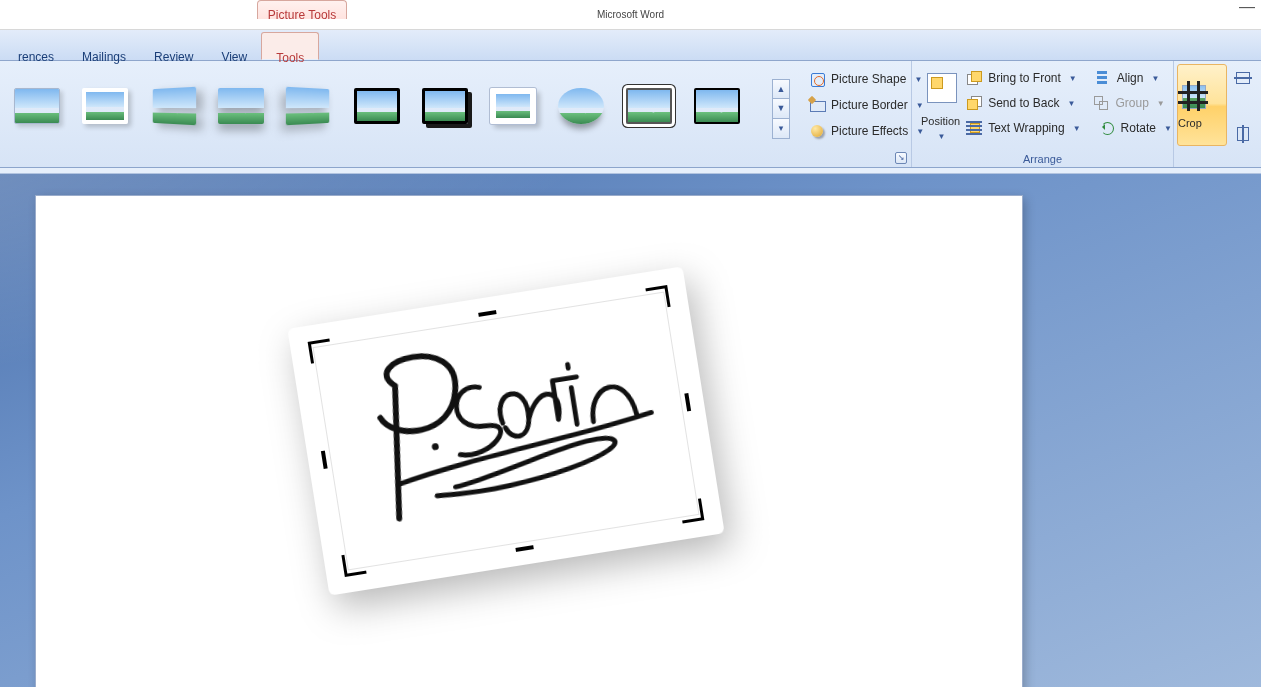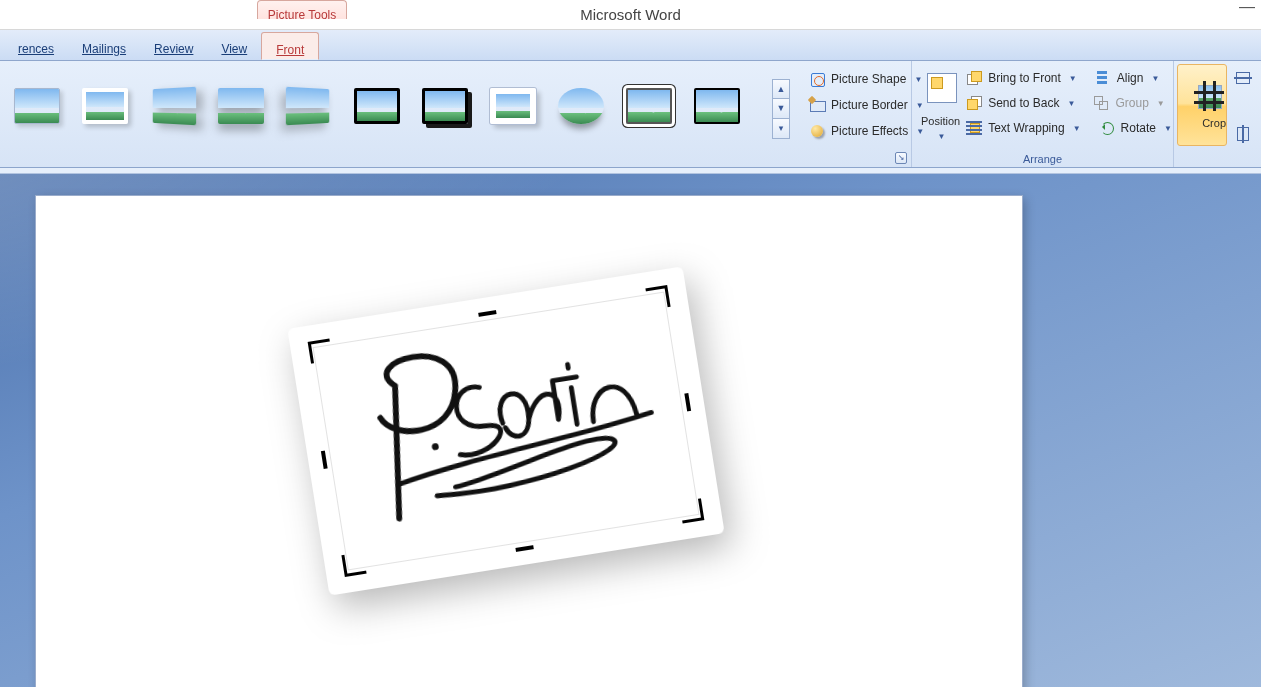--- a/index.html
+++ b/index.html
@@ -19,21 +19,21 @@
     position: relative;
     height: 30px;
     background: #fff;
     border-bottom: 1px solid #d8d8d8;
   }
   .titlebar .win-title {
     position: absolute;
     left: 0; right: 0; top: 0;
     text-align: center;
     line-height: 30px;
-    font-size: 15px;
+    font-size: 10px;
     color: #444;
   }
   .titlebar .picture-tools-tab {
     position: absolute;
     left: 257px;
     top: 0;
     height: 19px;
     width: 90px;
     background: linear-gradient(to bottom, #fff1ef, #ffe3df);
     border: 1px solid #d7a79e;
@@ -59,26 +59,25 @@
   
   .tabs-row {
     height: 31px;
     background: linear-gradient(to bottom, #e3ecfa 0%, #cbdcf4 100%);
     border-bottom: 1px solid #8fa6cc;
     display: flex;
     align-items: stretch;
     padding-left: 4px;
   }
   .tabs-row .tab {
-    padding: 4px 14px;
+    padding: 12px 14px;
     line-height: 30px;
     font-size: 12px;
     color: #1a3e78;
     cursor: pointer;
-    text-decoration: underline;
   }
   .tabs-row .tab.active {
     background: #fbece9;
     color: #b83a3a;
     border: 1px solid #d7a79e;
     border-bottom: 1px solid #e6effb;
     border-top-left-radius: 3px;
     border-top-right-radius: 3px;
     margin-top: 2px;
     line-height: 26px;
@@ -218,21 +217,21 @@
   .big-vert-btn .lbl{font-size:11px;color:#2b2b2b;text-align:center;line-height:13px;margin-top:8px;}
   .twocol{display:flex;flex-direction:column;gap:3px;padding-top:2px;}
   .twocol-row{display:flex;gap:8px;}
 
   
   .crop-group{ width:56px; padding:3px 3px 18px 3px; border-right:none; }
   .crop-wrap-outer{
     width:50px;height:82px;
     border:1px solid #e9b562;border-radius:3px;
     background:linear-gradient(to bottom,#fff1ca 0%,#ffe39a 48%,#ffd169 52%,#ffe39a 100%);
-    display:flex;flex-direction:column;align-items:flex-end;justify-content:center;gap:4px;cursor:pointer;
+    display:flex;flex-direction:column;align-items:flex-start;justify-content:center;gap:4px;cursor:pointer;
   }
   .ic-crop-big{width:32px;height:32px;position:relative;}
   .ic-crop-big::before{content:"";position:absolute;left:4px;top:4px;width:22px;height:22px;background:linear-gradient(to bottom,#8cc0ef,#cfe7fb 55%,#5aa565 55%,#3a8a52);border:1px solid #98a8c2;}
   .ic-crop-big::after{content:"";position:absolute;left:0px;top:10px;width:30px;height:3px;background:#222;box-shadow:0 10px 0 #222;transform:rotate(0);}
   .ic-crop-big .v{position:absolute;left:9px;top:0;width:3px;height:30px;background:#222;box-shadow:10px 0 0 #222;}
 
   .small-col{
     display:flex;flex-direction:column;gap:3px;padding:2px 0 0 4px;width:20px;
   }
   .tiny-btn{
@@ -310,21 +309,21 @@
   <div class="picture-tools-tab">Picture Tools</div>
   <div class="win-title">Microsoft Word</div>
   <div class="win-min">—</div>
 </div>
 
 <div class="tabs-row">
   <div class="tab">rences</div>
   <div class="tab">Mailings</div>
   <div class="tab">Review</div>
   <div class="tab">View</div>
-  <div class="tab active">Front</div>
+  <div class="tab active">Tools</div>
 </div>
 
 <div class="ribbon">
 
   <div class="group styles-group">
     <div class="styles-strip">
       <div class="style-thumb st0">
           <span class="land"></span>
         </div>
       <div class="style-thumb st1">

